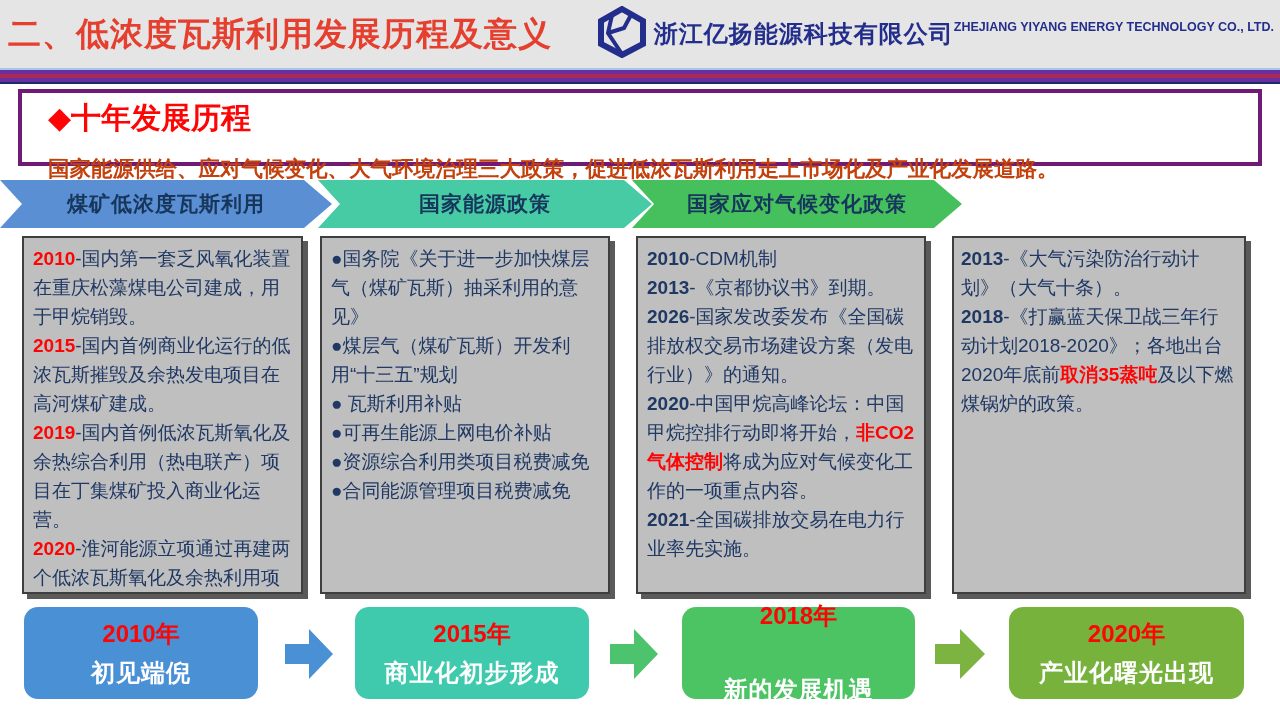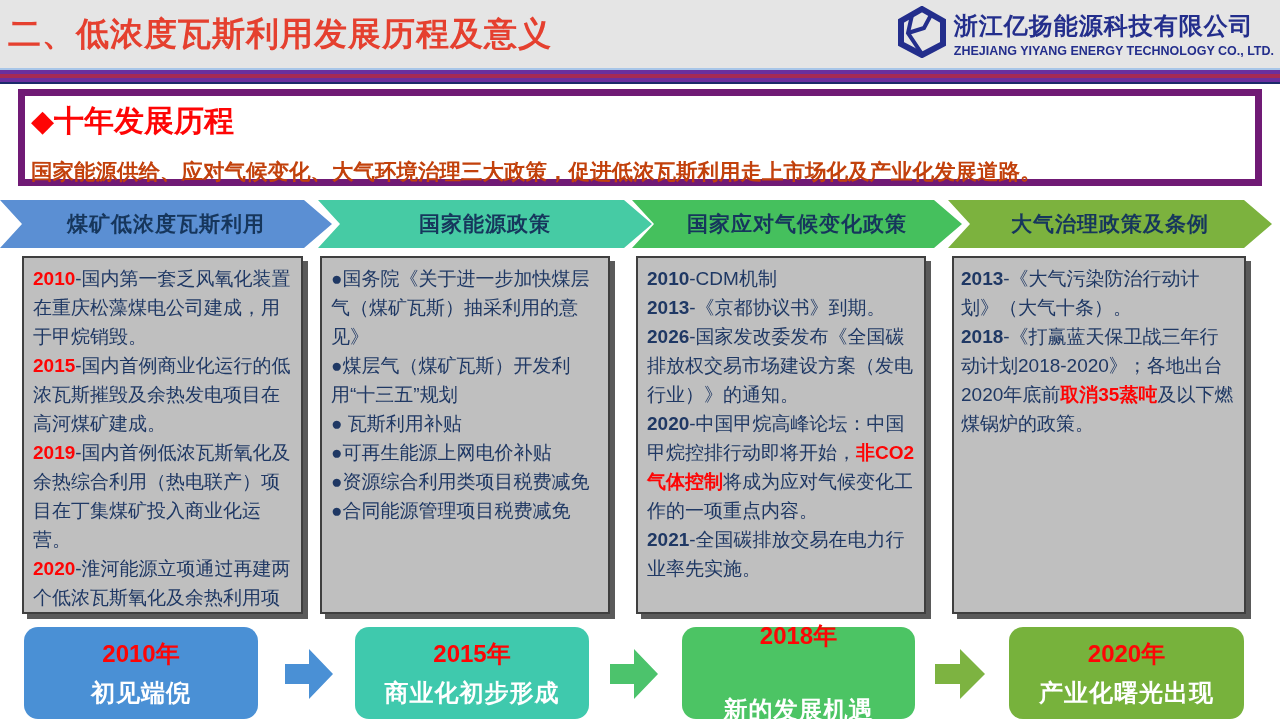--- a/index.html
+++ b/index.html
@@ -4,32 +4,32 @@
 <style>
   * { margin:0; padding:0; box-sizing:border-box; }
   html,body { width:1280px; height:720px; overflow:hidden; background:#fff;
     font-family:"Liberation Sans","DejaVu Sans",sans-serif; }
 
   
   .header { position:relative; height:68px; background:#e5e5e5; }
   .slide-title { position:absolute; left:8px; top:12px; font-size:33px; font-weight:bold;
     color:#e5402f; letter-spacing:1px; }
   .brand { position:absolute; right:6px; top:6px; display:flex; align-items:center; gap:8px; }
-  .brand-text { display:flex; flex-direction:column; align-items:flex-start; }
+  .brand-text { display:flex; flex-direction:row; align-items:flex-start; }
   .brand-cn { font-size:24px; font-weight:bold; color:#232e8c; letter-spacing:1px; }
   .brand-en { font-size:12.5px; font-weight:bold; color:#232e8c; margin-top:2px; }
 
   
   .divider { height:16px; width:100%;
     background:linear-gradient(to bottom,
       #a8c6e8 0 2px, #6a2f9e 2px 6px, #a62a55 6px 10px, #6a2f9e 10px 14px, #1b2a6b 14px 16px); }
 
   
-  .heading-box { margin:5px 18px 0 18px; height:97px; border:7px solid #701a75;
-    background:#fff; padding:5px 6px; }
+  .heading-box { margin:5px 18px 0 18px; height:77px; border:4px solid #701a75;
+    background:#fff; padding:5px 26px; }
   .section-heading { font-size:30px; font-weight:bold; color:#fe0505; }
   .section-subtitle { font-size:21.5px; font-weight:bold; color:#c2410c; margin-top:15px; }
 
   
   .chevrons { position:relative; height:48px; margin-top:14px; }
   .chevron { position:absolute; top:0; height:48px;
     clip-path:polygon(0% 0%, calc(100% - 28px) 0%, 100% 50%, calc(100% - 28px) 100%, 0% 100%, 22px 50%);
     display:flex; align-items:center; justify-content:center; }
   .chevron span { color:#16365c; font-weight:bold; font-size:21px; letter-spacing:1px; }
   .ch0 { left:0;    width:332px; }
@@ -95,23 +95,20 @@
 <div class="chevrons">
   <div class="chevron ch0" style="background: rgb(91, 143, 211);">
     <span>煤矿低浓度瓦斯利用</span>
   </div>
   <div class="chevron ch1" style="background: rgb(70, 203, 164);">
     <span>国家能源政策</span>
   </div>
   <div class="chevron ch2" style="background: rgb(69, 192, 93);">
     <span>国家应对气候变化政策</span>
   </div>
-  <div class="chevron ch3" style="background: rgb(124, 178, 62);">
-    <span>大气治理政策及条例</span>
-  </div>
 </div>
 
 <div class="gray-row">
   <div class="gbox g0">
       <p class="entry"><span class="red">2010</span><span>-国内第一套乏风氧化装置在重庆松藻煤电公司建成，用于甲烷销毁。</span></p>
       <p class="entry"><span class="red">2015</span><span>-国内首例商业化运行的低浓瓦斯摧毁及余热发电项目在高河煤矿建成。</span></p>
       <p class="entry"><span class="red">2019</span><span>-国内首例低浓瓦斯氧化及余热综合利用（热电联产）项目在丁集煤矿投入商业化运营。</span></p>
       <p class="entry"><span class="red">2020</span><span>-淮河能源立项通过再建两个低浓瓦斯氧化及余热利用项目，解决矿区的供热问题。</span></p>
     </div>
   <div class="gbox g1">

